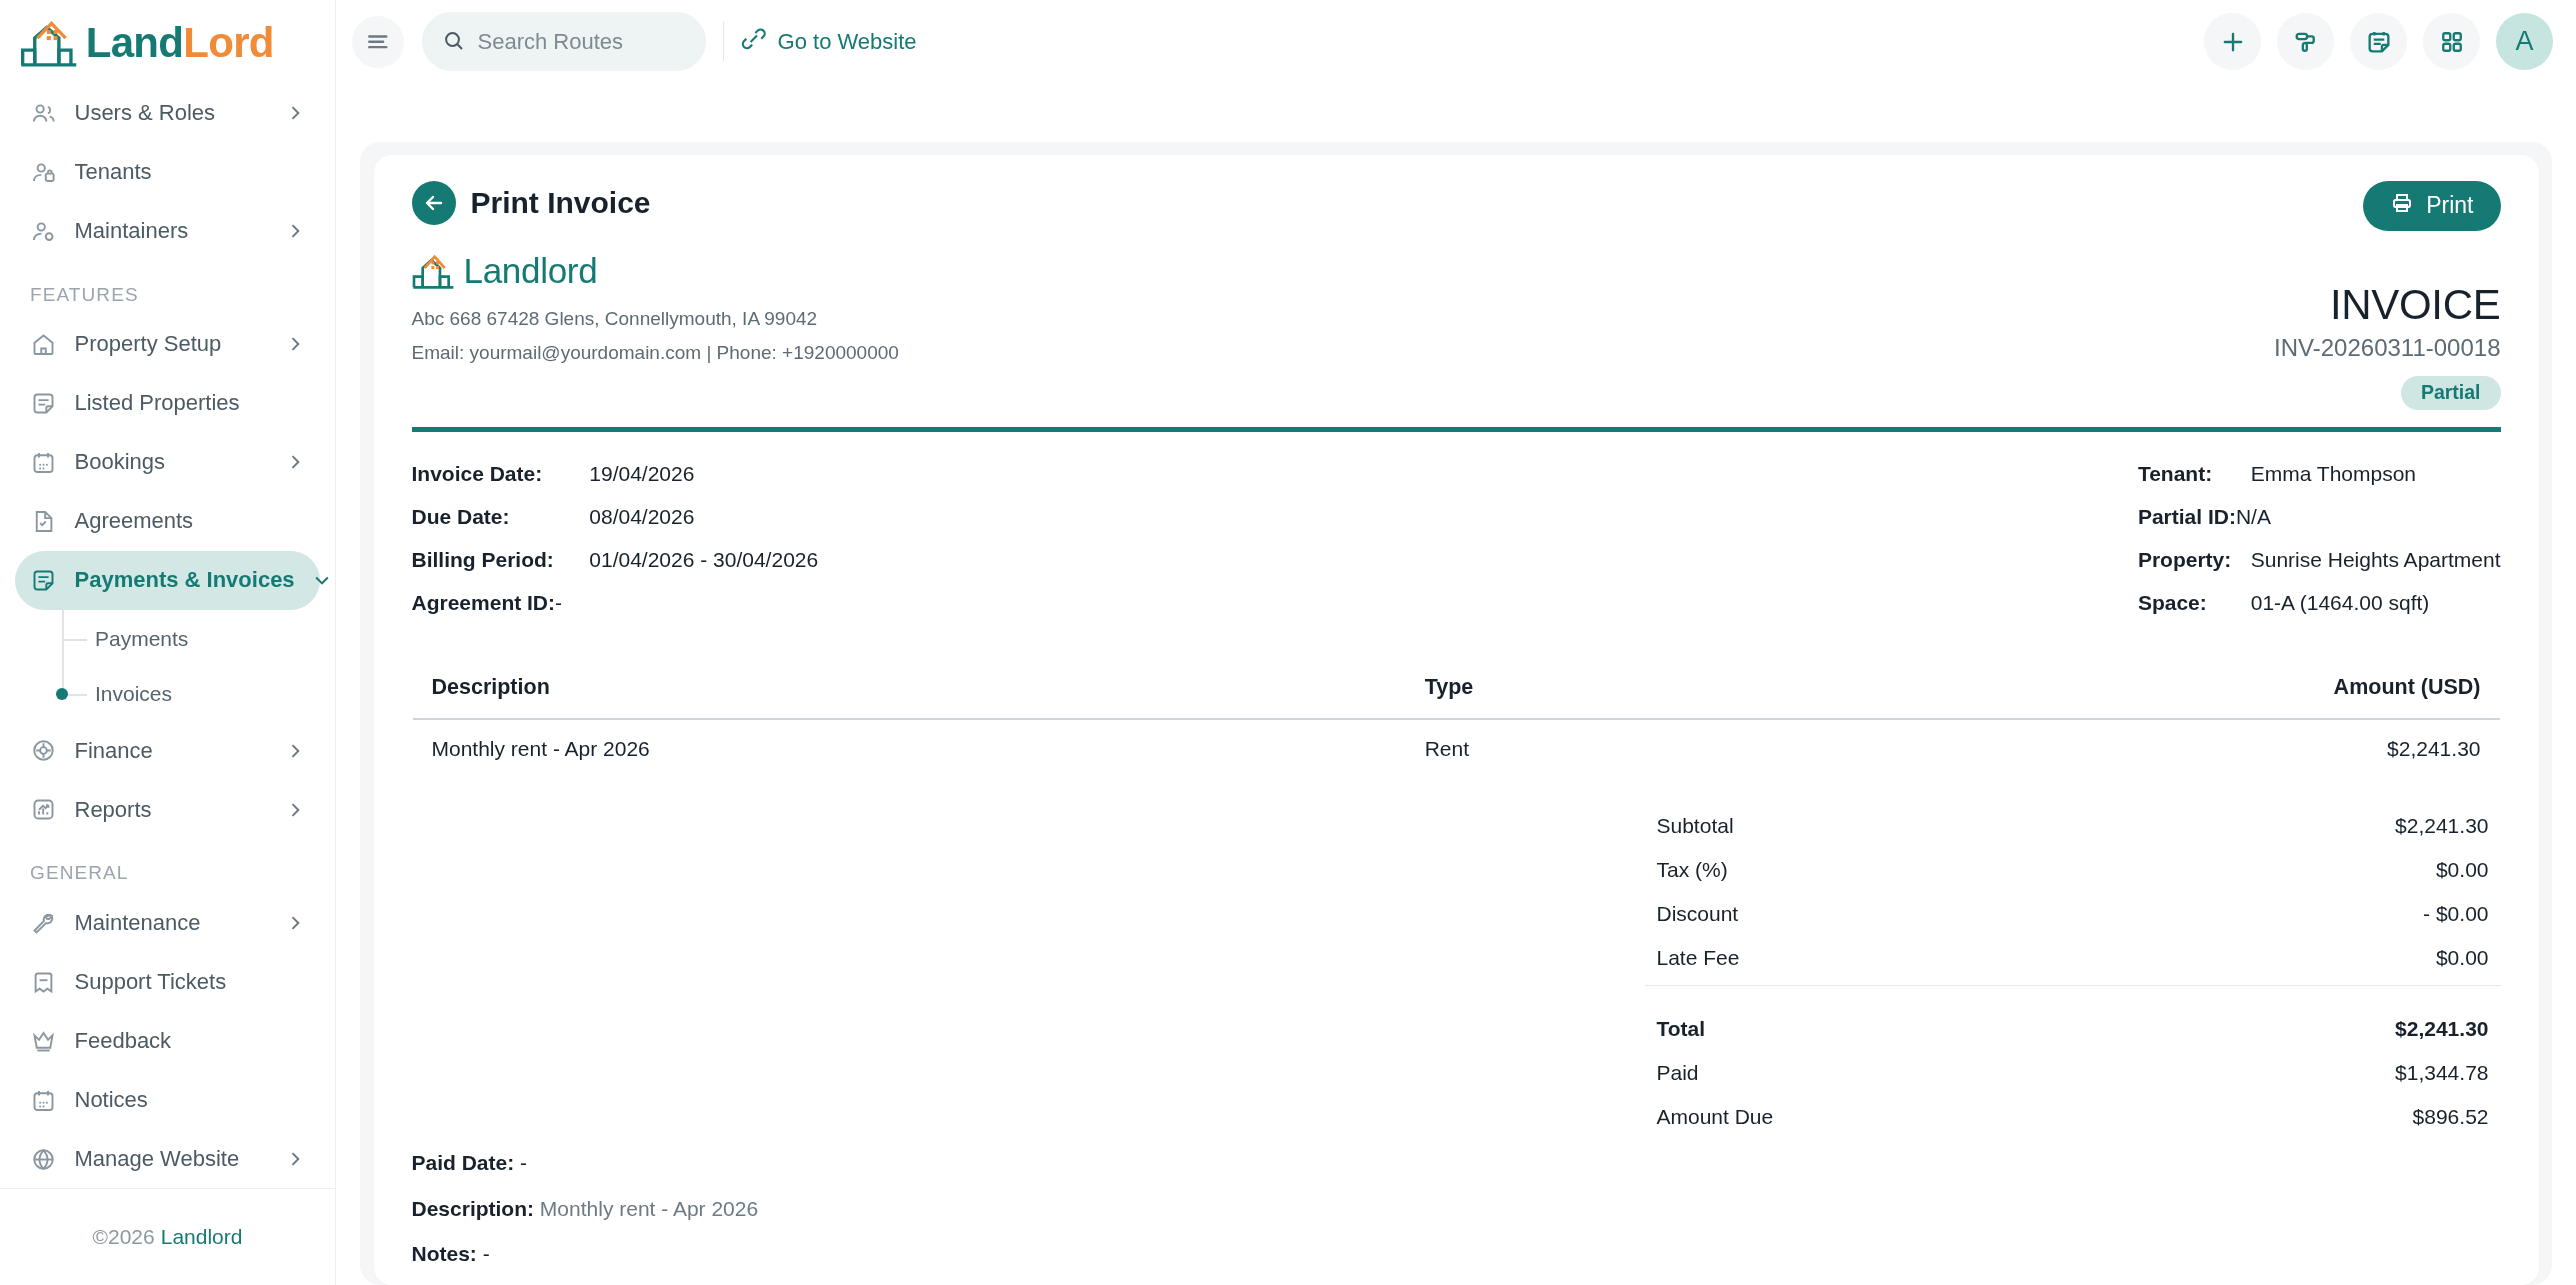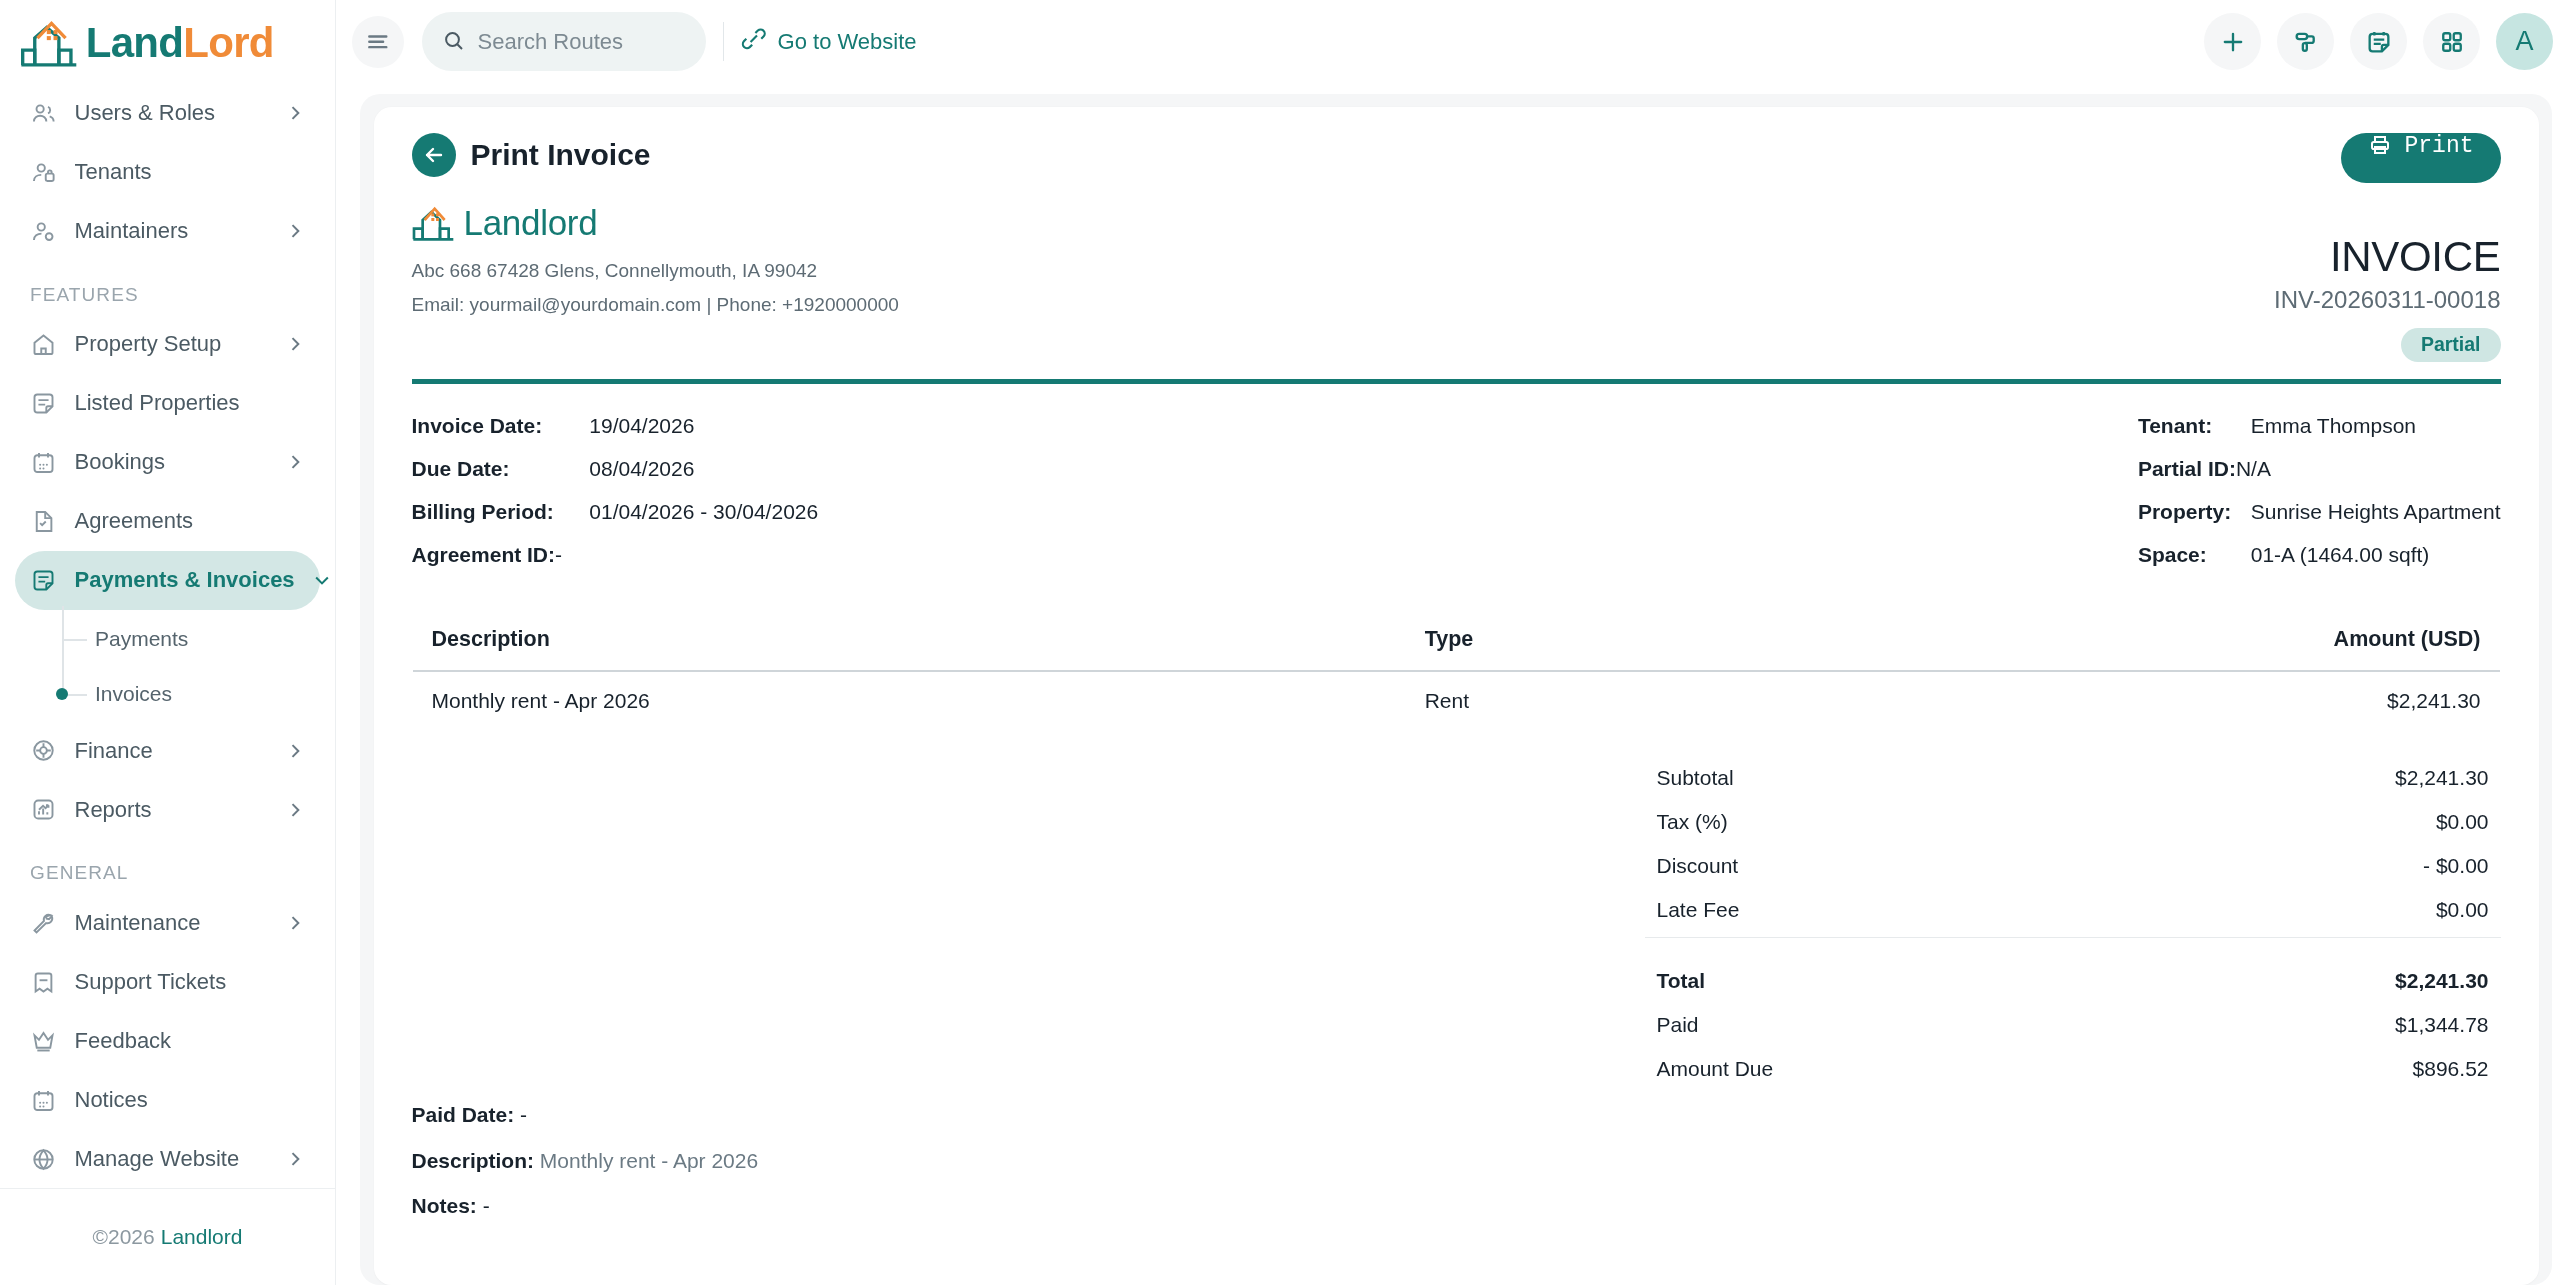--- a/index.html
+++ b/index.html
@@ -69,21 +69,21 @@
   .sub-item.current .dot { display:block; }
 
   .sidebar-footer {
     border-top: 0.7px solid #eceff1;
     height: 97px; display:flex; align-items:center; justify-content:center;
     font-size: 21px; color: #8c98a0;
   }
   .sidebar-footer .fl { color: #157a73; margin-left: 6px; }
 
   
-  .main { flex: 1 1 auto; display: flex; flex-direction: column; background: #ffffff; min-width: 0; }
+  .main { flex: 1 1 auto; display: flex; flex-direction: column; background: #ffffff; min-width: 0; gap: 48px; }
 
   .topbar {
     height: 83px; display: flex; align-items: center;
     padding: 0 23px 0 16px; gap: 17.5px; background: #fff;
     flex: 0 0 83px;
   }
   .hamburger {
     width: 52px; height: 52px; border-radius: 50%; background: #f5f6f7;
     display:flex; align-items:center; justify-content:center; cursor:pointer;
     flex: 0 0 52px;
@@ -135,24 +135,24 @@
   
   .doc-head { display:flex; align-items:flex-start; justify-content:space-between; }
   .doc-head-left { display:flex; align-items:center; gap: 15px; }
   .back-btn {
     width: 44px; height: 44px; border-radius: 50%; background: #157a73;
     display:flex; align-items:center; justify-content:center; cursor:pointer; flex:0 0 44px;
   }
   .back-btn svg { width: 24px; height: 24px; stroke:#fff; fill:none; stroke-width: 2.4; }
   .doc-title { font-size: 30px; font-weight: 700; color: #18222c; }
   .print-btn {
-    display:flex; align-items:flex-start; gap: 12px;
+    display:flex; align-items:center; gap: 12px;
     background:#157a73; color:#fff; border-radius: 27px;
     padding: 0 27px; height: 50px; font-size: 23px; cursor:pointer; border:none;
-    font-family:Liberation Mono, monospace;
+    font-family:Liberation Sans, sans-serif;
   }
   .print-btn svg { width: 24px; height: 24px; stroke:#fff; fill:none; stroke-width: 2; }
 
   .inv-top { display:flex; justify-content:space-between; align-items:flex-start; margin-top: 20px; }
   .org-block { }
   .org-name { display:flex; align-items:center; gap: 8px; }
   .org-logo { width: 44px; height: 38px; flex:0 0 44px; }
   .org-title { font-size: 35px; color: #157a73; font-weight: 500; letter-spacing: -0.3px;}
   .org-addr { font-size: 19px; color: #5d6b74; margin-top: 17.5px; }
   .org-contact { font-size: 19px; color: #5d6b74; margin-top: 12px; }

